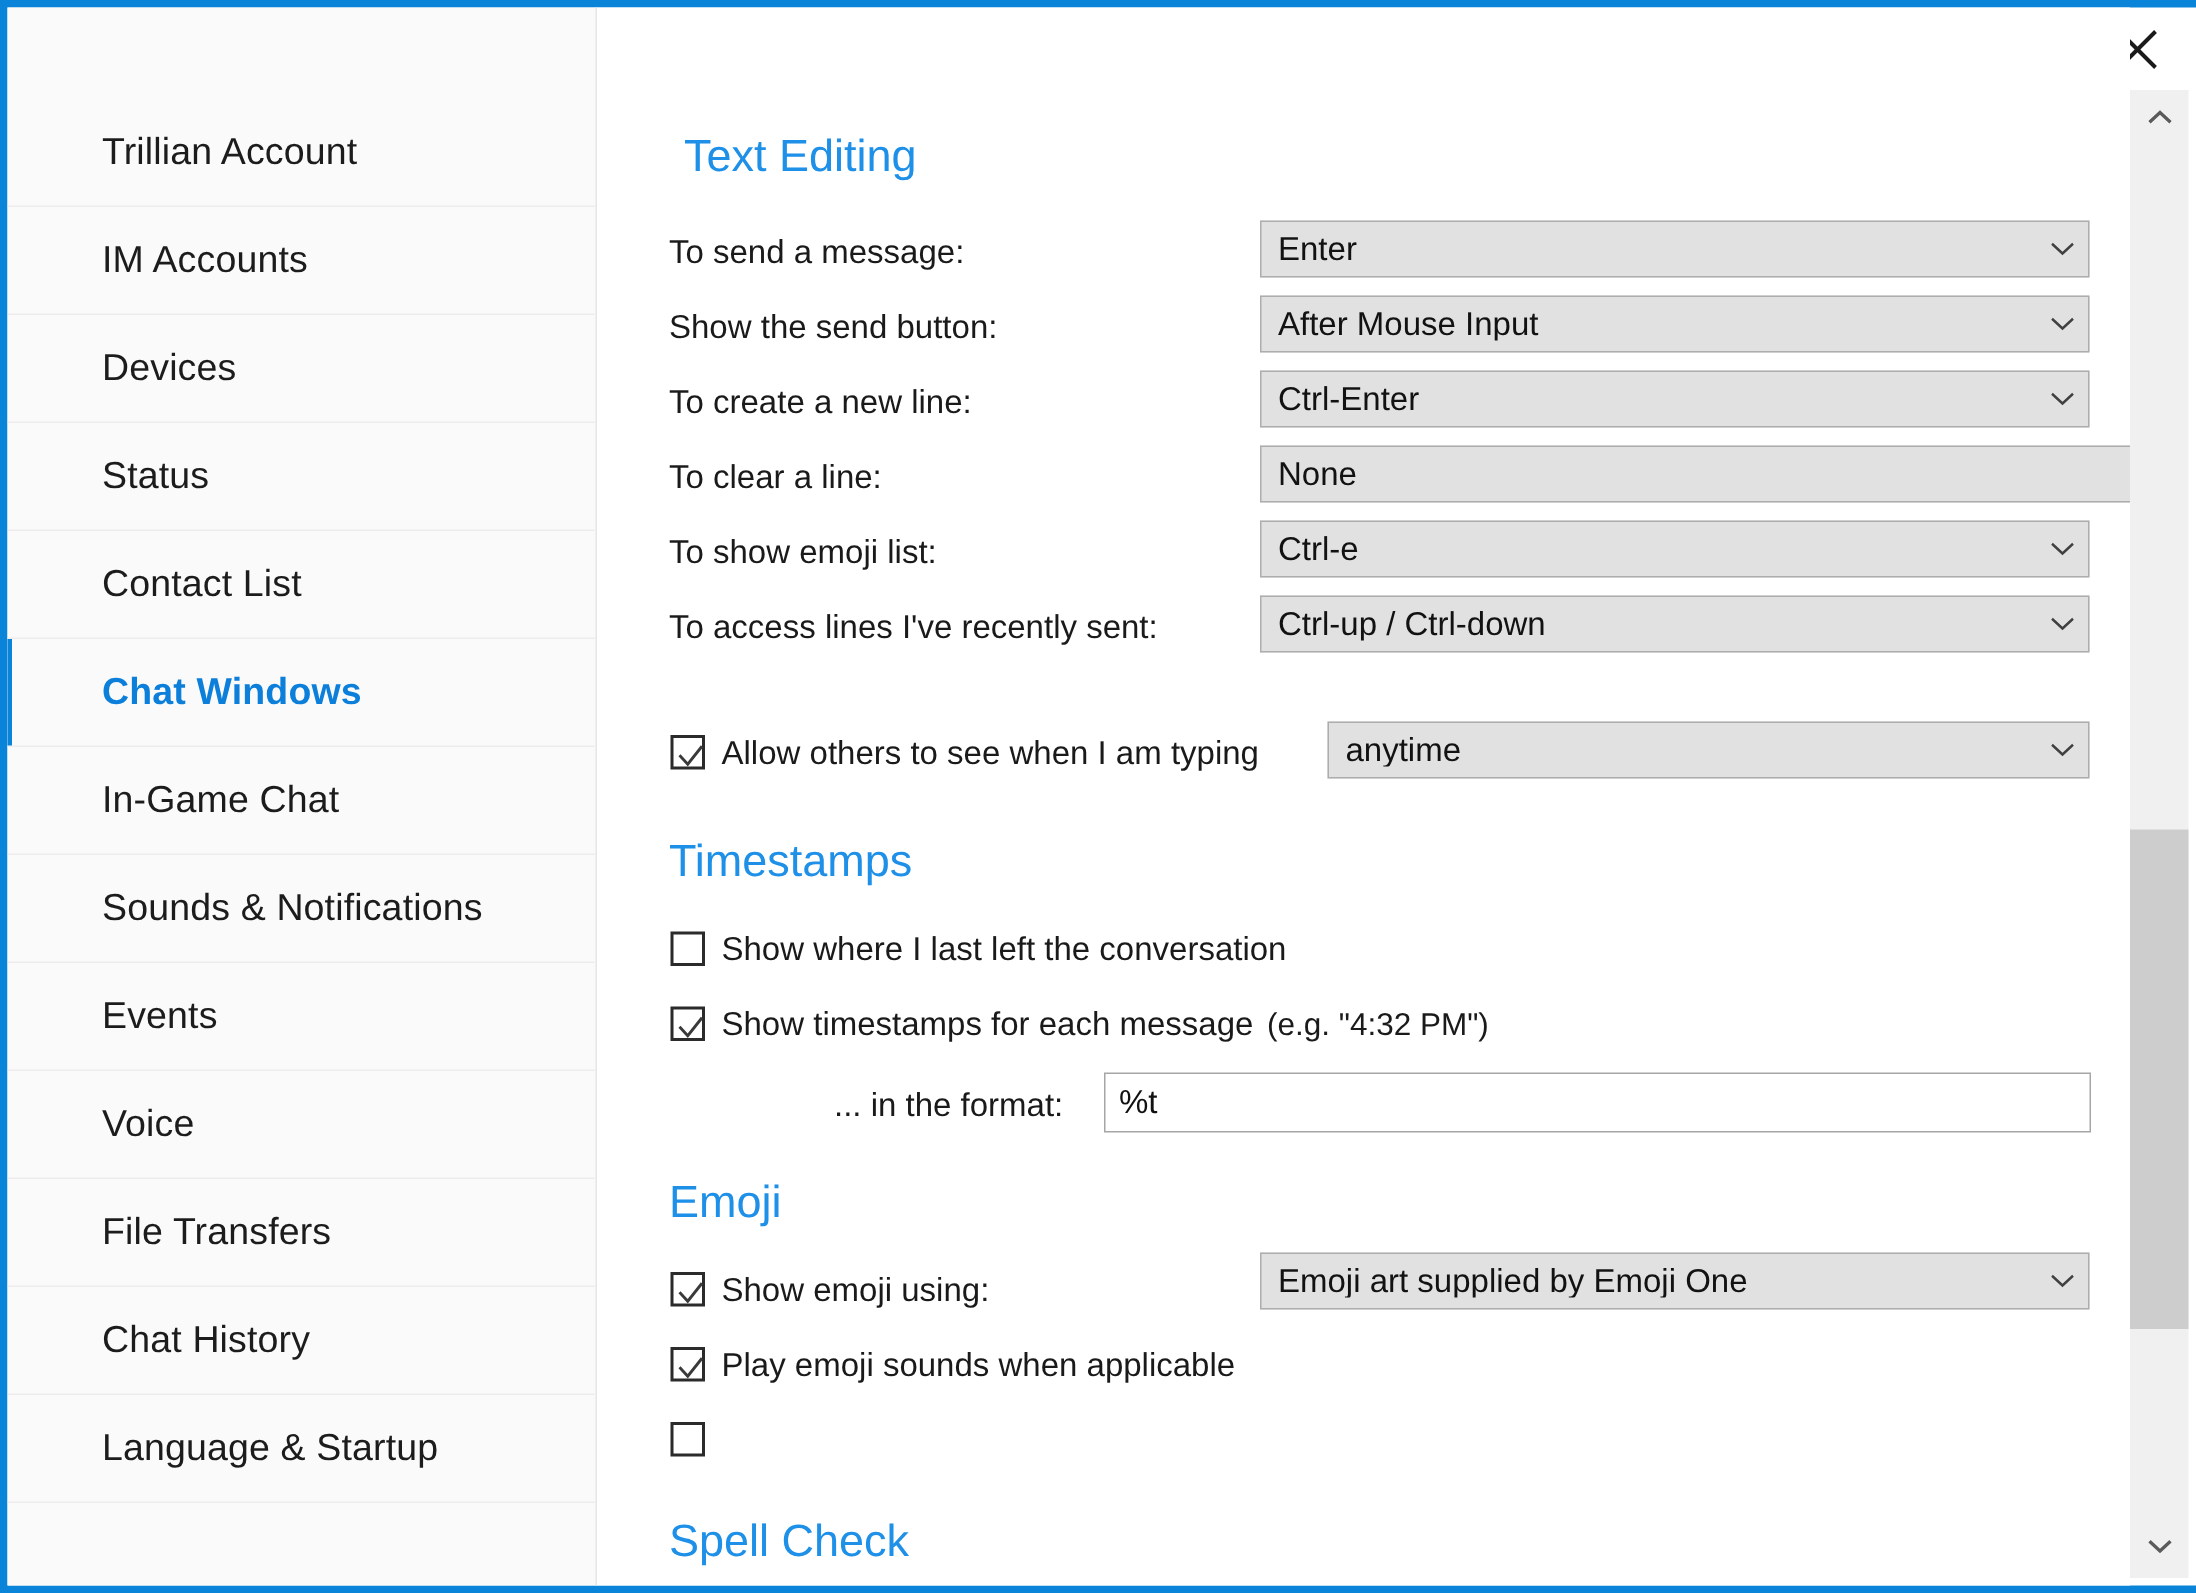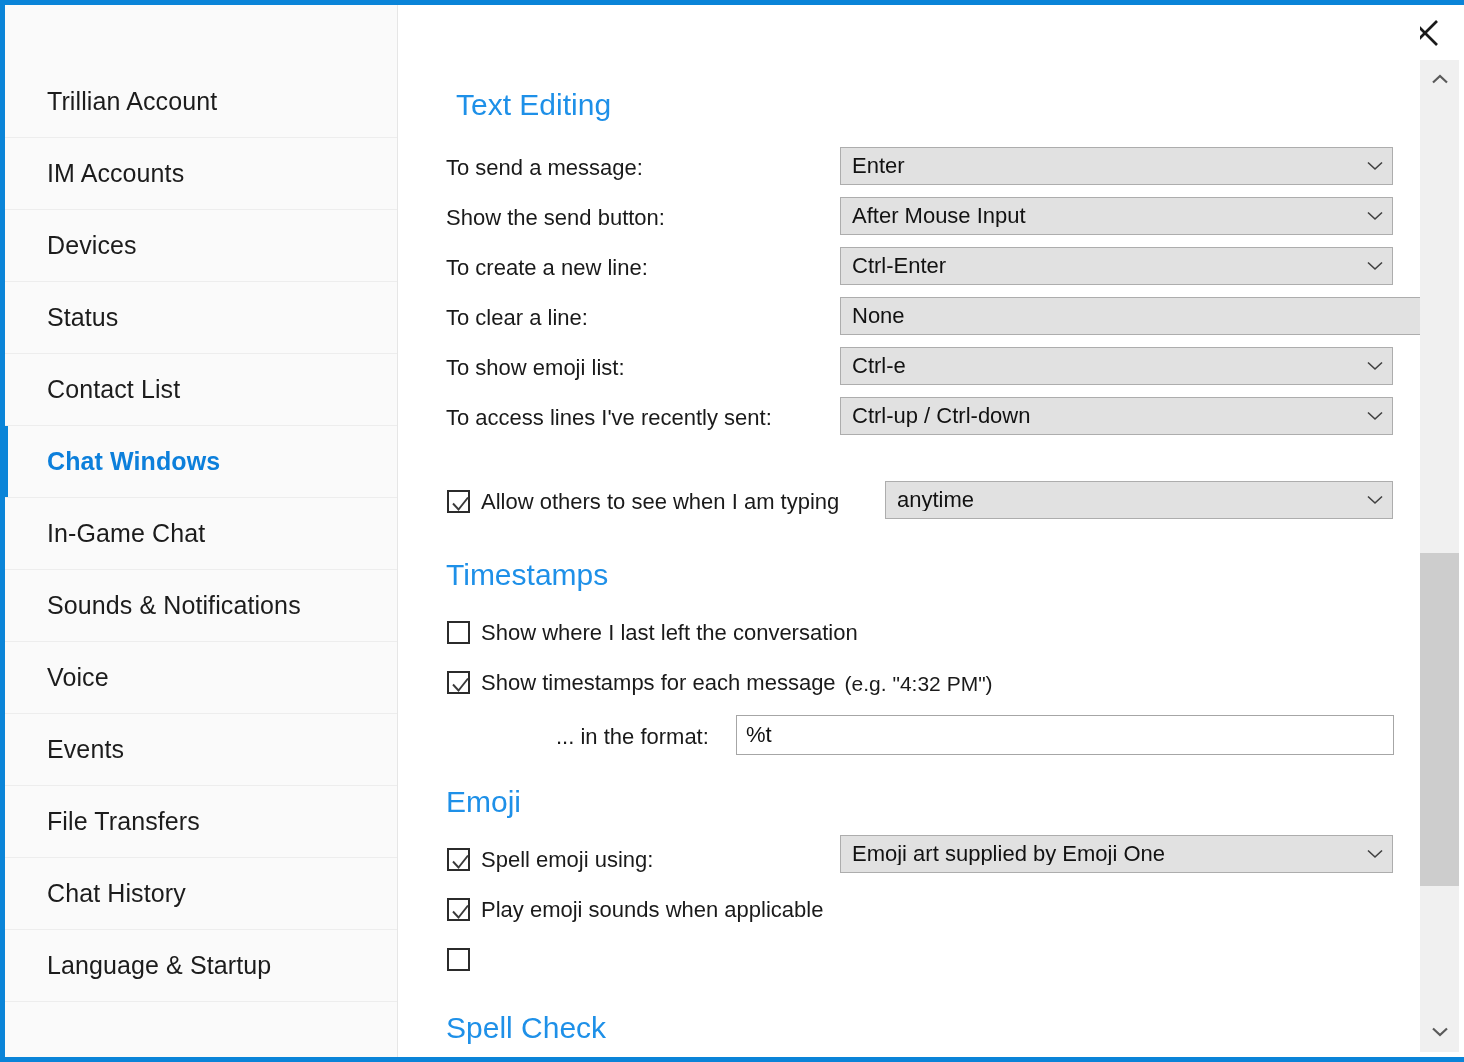--- a/index.html
+++ b/index.html
@@ -27,21 +27,21 @@
     width: 393px; height: 100%;
     background: #fafafa;
     border-right: 1px solid #e6e6e6;
     overflow: hidden;
   }
   .nav-list { position: absolute; left: 0; top: 61px; width: 100%; }
   .nav-item {
     position: relative;
     height: 72px;
     display: flex; align-items: center;
-    padding-left: 42px;
+    padding-left: 63px;
     border-bottom: 1px solid #ededed;
     font-size: 25px;
     color: #1c1c1c;
     letter-spacing: .1px;
     cursor: default;
   }
   .nav-item.selected { color: #0c7fdb; font-weight: bold; }
   .nav-item .sel-bar {
     position: absolute; left: -5px; top: 0;
     width: 8px; height: 100%;
@@ -192,24 +192,24 @@
           <span class="sel-bar"></span>
           <span>Chat Windows</span>
         </div>
         <div class="nav-item">
           <span>In-Game Chat</span>
         </div>
         <div class="nav-item">
           <span>Sounds &amp; Notifications</span>
         </div>
         <div class="nav-item">
+          <span>Events</span>
+        </div>
+        <div class="nav-item">
           <span>Voice</span>
-        </div>
-        <div class="nav-item">
-          <span>Events</span>
         </div>
         <div class="nav-item">
           <span>File Transfers</span>
         </div>
         <div class="nav-item">
           <span>Chat History</span>
         </div>
         <div class="nav-item">
           <span>Language &amp; Startup</span>
         </div>
@@ -331,21 +331,21 @@
     </div>
 
     <div class="section-title" style="left:48px; top:780px;">Emoji</div>
 
     <div class="cbrow" style="left:49px; top:843px;">
       <span class="cbox">
         <svg width="25" height="25" viewBox="0 0 25 25">
             <polyline points="5,12.5 10.5,18.5 20,6.5" fill="none" stroke="#3a3a3a" stroke-width="1.9"></polyline>
           </svg>
       </span>
-      <span class="cblabel">Spell emoji using:</span>
+      <span class="cblabel">Show emoji using:</span>
     </div>
     <div class="combo" style="left:442px; top:830px; width:553px;">
       <span class="val">Emoji art supplied by Emoji One</span>
       <span class="chev">
         <svg width="16" height="10" viewBox="0 0 16 10">
             <polyline points="1,1.5 8,8 15,1.5" fill="none" stroke="#404040" stroke-width="1.6"></polyline>
           </svg>
       </span>
     </div>
 

